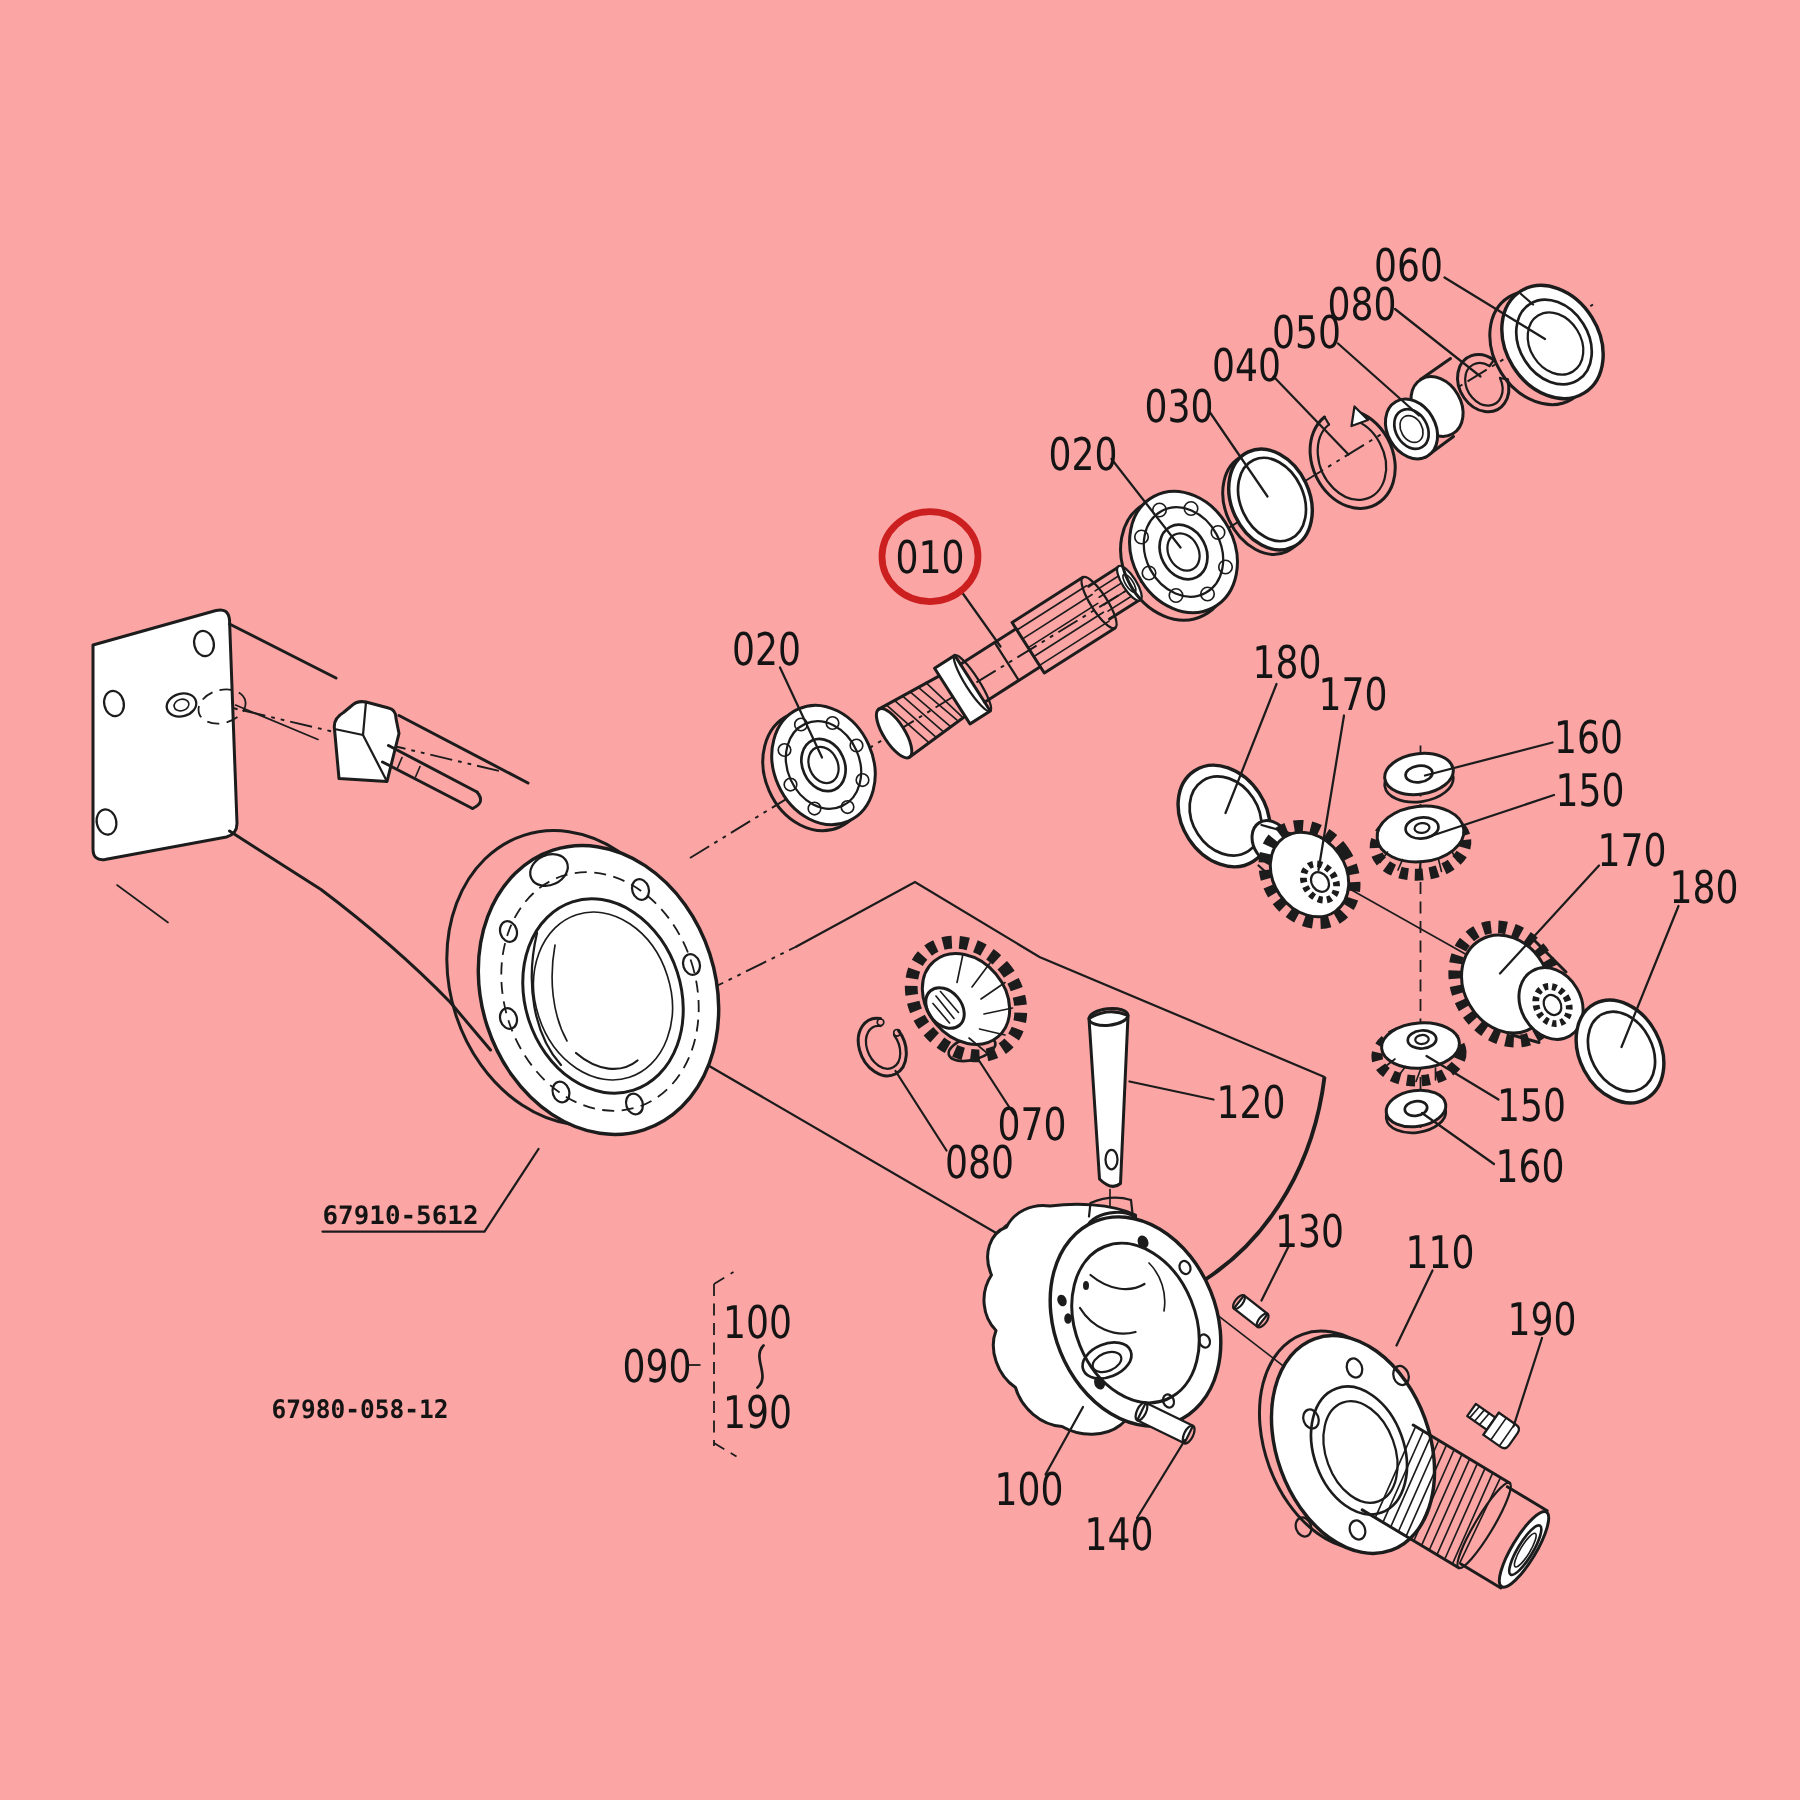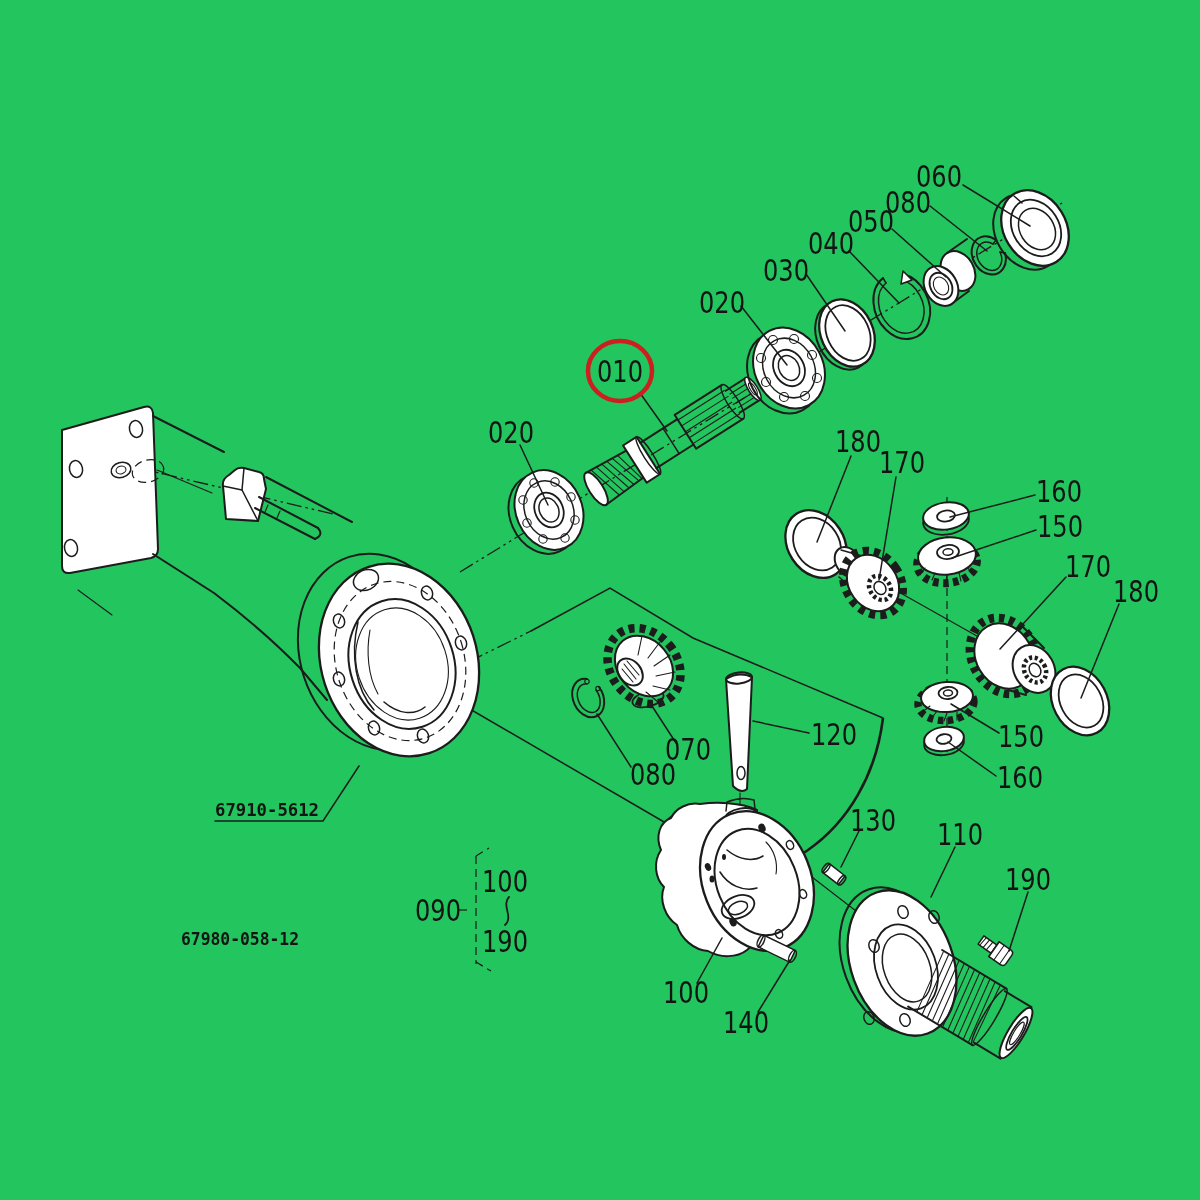--- a/index.html
+++ b/index.html
@@ -1,16 +1,16 @@
 <!DOCTYPE html>
 <html><head>
 <meta charset="utf-8">
 <style>
   html,body{margin:0;padding:0;background:#fff;}
-  .stage{position:relative;width:1200px;height:1200px;background:#22c55e;overflow:hidden;
+  .stage{position:relative;width:1200px;height:1200px;background:#fca5a5;overflow:hidden;
          font-family:"DejaVu Sans",sans-serif;}
   svg{position:absolute;inset:0;}
   .s  {fill:none;stroke:#1c1c1c;stroke-width:2;stroke-linejoin:round;stroke-linecap:round;}
   .sf {fill:#ffffff;stroke:#1c1c1c;stroke-width:2;stroke-linejoin:round;stroke-linecap:round;}
   .o22{stroke-width:2.3;}
   .o18{stroke-width:1.8;}
   .o15{stroke-width:1.5;}
   .thin{stroke-width:1.1;}
   .ldr{fill:none;stroke:#1c1c1c;stroke-width:1.5;stroke-linecap:round;}
   .dd {fill:none;stroke:#1c1c1c;stroke-width:1.3;stroke-dasharray:15 4 2.5 4 2.5 4;}

